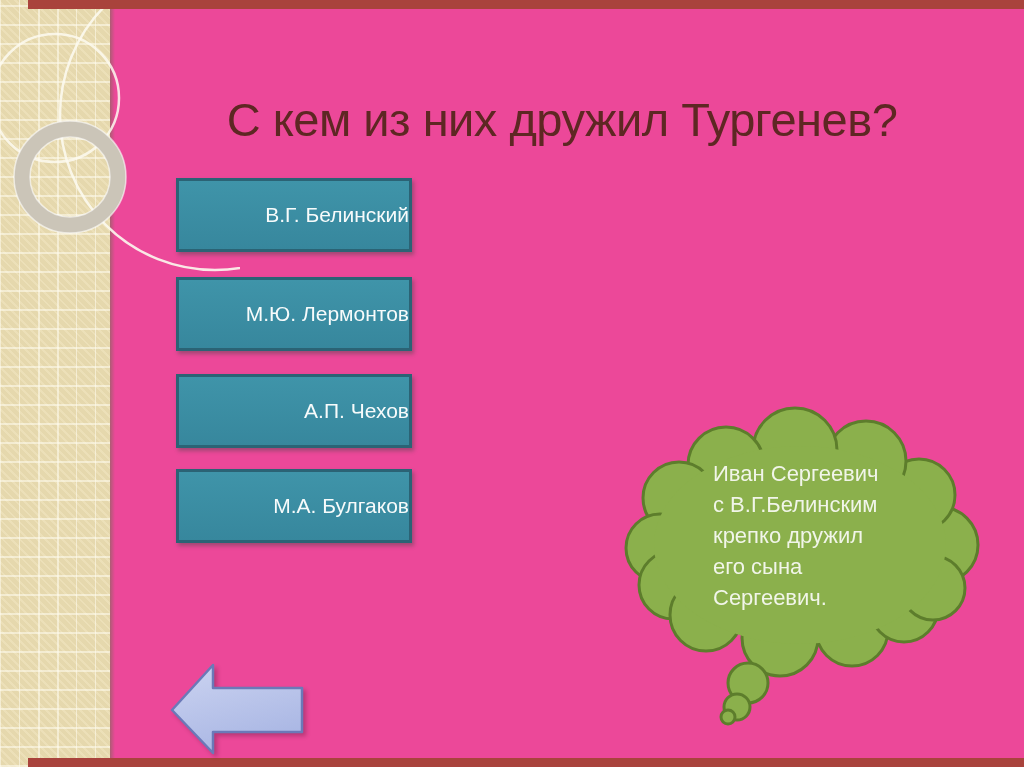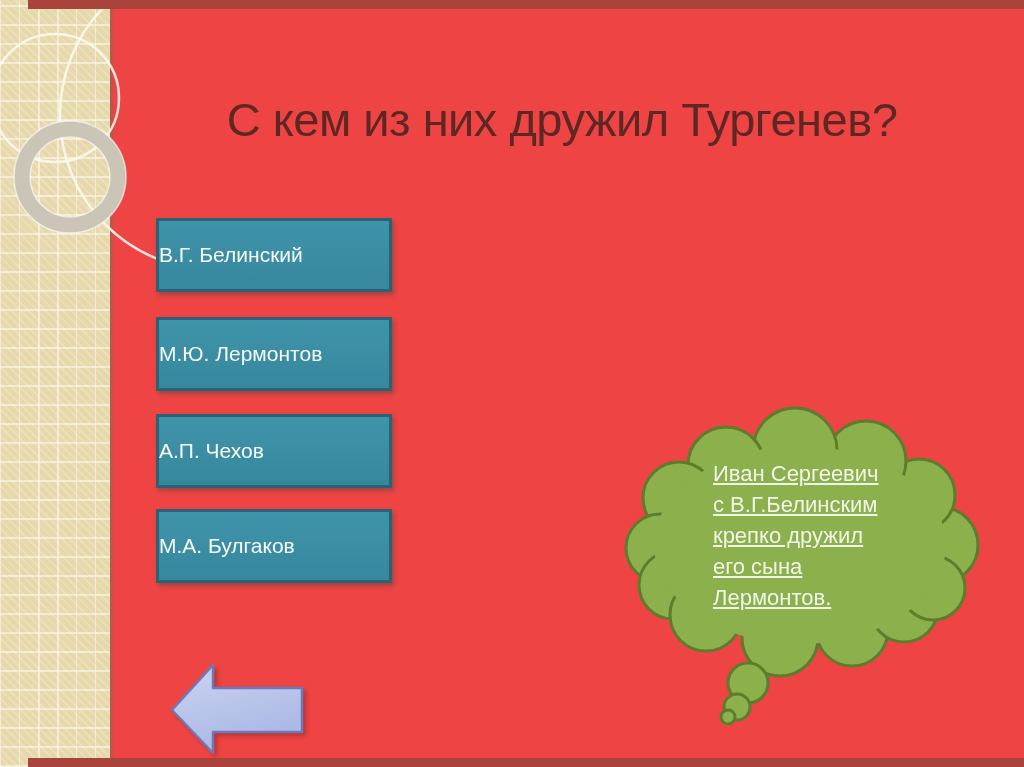--- a/index.html
+++ b/index.html
@@ -1,18 +1,18 @@
 <!DOCTYPE html>
 <html><head>
 <meta charset="utf-8">
 <style>
   html,body{margin:0;padding:0;background:#ffffff;}
   .slide{
     position:relative;width:1024px;height:767px;overflow:hidden;
-    background:#ef4444;font-family:"Liberation Sans", sans-serif;
+    background:#ec4899;font-family:"Liberation Sans", sans-serif;
   }
   
   .sidebar{
     position:absolute;left:0;top:0;bottom:0;width:110px;
     background-color:#eadcb0;
     background-image:
       repeating-linear-gradient(0deg, rgba(255,252,240,.55) 0 1.5px, rgba(255,255,255,0) 1.5px 19px),
       repeating-linear-gradient(90deg, rgba(255,252,240,.55) 0 1.5px, rgba(255,255,255,0) 1.5px 19px),
       repeating-linear-gradient(45deg, rgba(255,255,255,.10) 0 2px, rgba(0,0,0,0.02) 2px 6px);
   }
@@ -26,37 +26,36 @@
   .bar.top{top:0;}
   .bar.bottom{bottom:0;}
   
   .title{
     position:absolute;left:112px;top:62px;width:900px;
     text-align:center;font-size:47px;letter-spacing:-.5px;
     color:#5e2723;font-weight:400;line-height:1.15;
   }
   
   .answer-btn{
-    position:absolute;left:156px;width:236px;height:74px;
+    position:absolute;left:176px;width:236px;height:74px;
     background:linear-gradient(180deg,#3f94a9,#37879d);
     border:3px solid #2b6375;box-sizing:border-box;
-    display:flex;align-items:center;justify-content:flex-start;
+    display:flex;align-items:center;justify-content:flex-end;
     color:#f7fbfb;font-size:21px;cursor:pointer;
     box-shadow:2px 3px 4px rgba(70,70,70,.45);
-    margin-top:40px;
   }
   .answer-btn.b1{top:178px;}
   .answer-btn.b2{top:277px;}
   .answer-btn.b3{top:374px;}
   .answer-btn.b4{top:469px;}
   
   .cloud-svg{position:absolute;left:600px;top:390px;overflow:visible;}
   .cloud-text{
     position:absolute;left:713px;top:458px;width:210px;
-    color:#f1f5e9;font-size:22px;line-height:31px;text-decoration:underline;
+    color:#f1f5e9;font-size:22px;line-height:31px;
   }
   .cloud-text span{display:block;}
   
   .back-svg{position:absolute;left:160px;top:655px;cursor:pointer;
     filter:drop-shadow(3px 3px 2px rgba(0,0,0,.22));}
 </style>
 </head>
 <body>
 
 <div class="slide">
@@ -115,21 +114,21 @@
       <circle cx="137" cy="317" r="13"></circle>
       <circle cx="128" cy="327" r="7"></circle>
     </g>
   </svg>
 
   <div class="cloud-text">
     <span>Иван Сергеевич</span>
     <span>с В.Г.Белинским</span>
     <span>крепко дружил</span>
     <span>его сына</span>
-    <span>Лермонтов.</span>
+    <span>Сергеевич.</span>
   </div>
 
   <svg class="back-svg" width="160" height="110">
     <defs>
       <linearGradient id="arrowGrad" x1="0" y1="0" x2="0.4" y2="1">
         <stop offset="0" stop-color="#ccd4f1"></stop>
         <stop offset="1" stop-color="#aab7e4"></stop>
       </linearGradient>
     </defs>
     <polygon points="12,55 53,10 53,33 142,33 142,77 53,77 53,98" fill="url(#arrowGrad)" stroke="#6b79b8" stroke-width="2.5" stroke-linejoin="round"></polygon>

